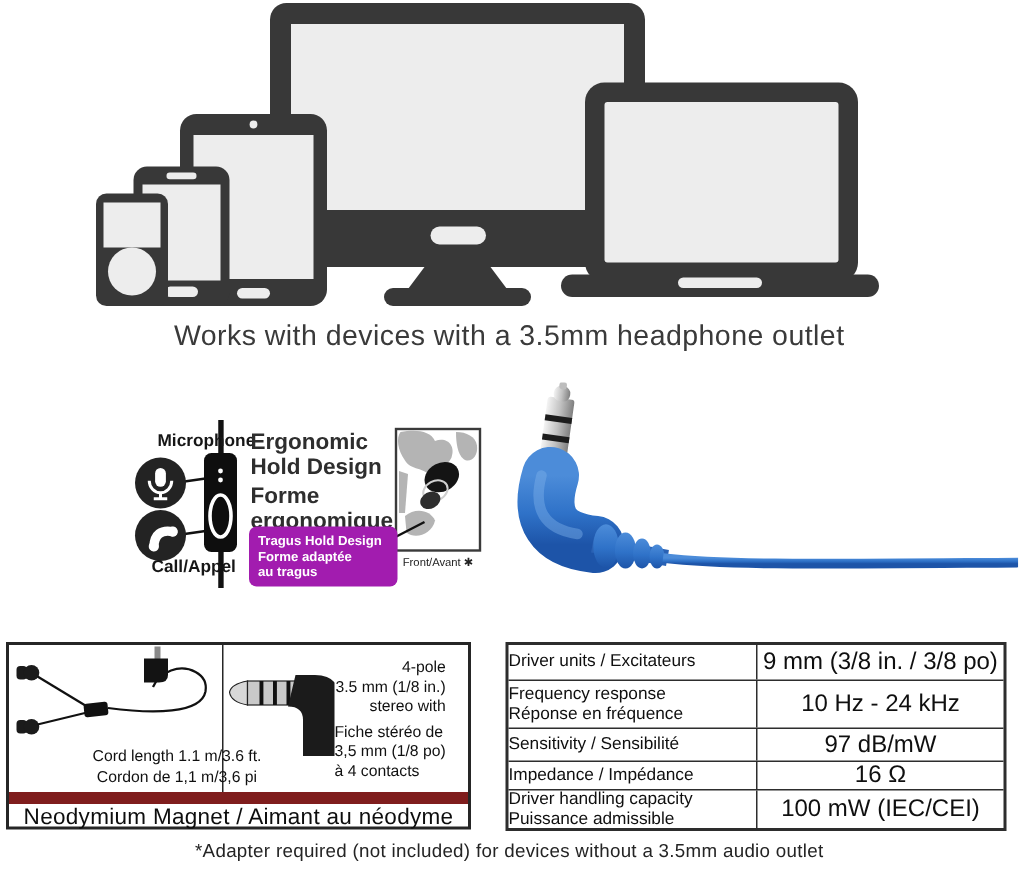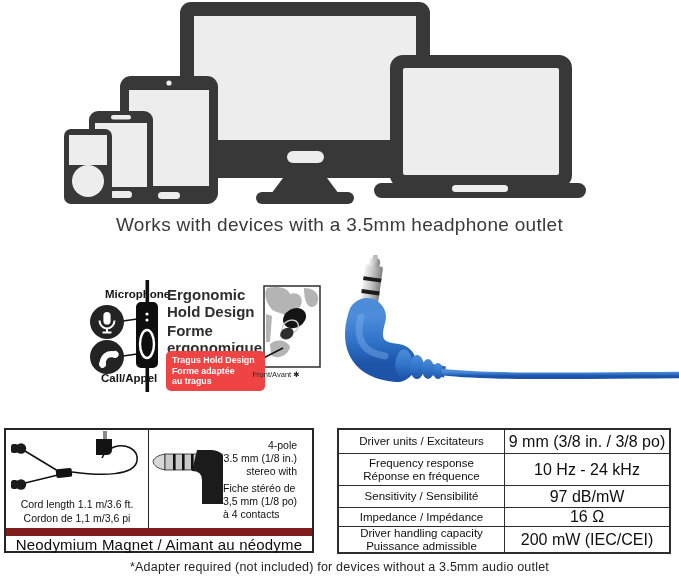--- a/index.html
+++ b/index.html
@@ -11,47 +11,47 @@
   
   .caption{
     left:0;top:214px;width:679px;text-align:center;
     font-size:19px;font-weight:400;letter-spacing:.3px;color:#3a3a3a;
   }
   
   .feature-wrap{left:70px;top:272px;width:260px;height:132px;}
   .lbl-bold-sm{font-size:11.5px;font-weight:bold;color:#161616;white-space:nowrap;margin-left:25px;}
   .ergo{font-size:15px;font-weight:bold;line-height:17px;color:#2e2e2e;white-space:nowrap;}
   .tragus-badge{
-    left:96px;top:79px;width:88px;background:#ef4444;color:#fff;border-radius:5px;
+    left:96px;top:79px;width:88px;background:#a21caf;color:#fff;border-radius:5px;
     padding:4px 5px 4px 6px;font-size:8.8px;font-weight:bold;line-height:10.6px;white-space:nowrap;
   }
-  .front-label{left:178px;top:98px;width:56px;text-align:center;font-size:7.5px;color:#222;white-space:nowrap;}
+  .front-label{left:194px;top:98px;width:56px;text-align:center;font-size:7.5px;color:#222;white-space:nowrap;}
   
   .info-box{
     left:4px;top:428px;width:310px;height:125px;border:2px solid #262626;background:#fff;
     display:grid;grid-template-rows:98px 1fr;box-sizing:border-box;
   }
   .info-top{display:grid;grid-template-columns:143px 1fr;}
   .info-cell-left{border-right:1.5px solid #262626;position:relative;}
   .info-cell-right{position:relative;}
   .cord-text{position:absolute;left:0;bottom:3px;width:100%;text-align:center;
-    font-size:10.5px;line-height:13.5px;color:#101010;}
+    font-size:10.5px;line-height:13.5px;color:#101010;padding-left:41px;}
   .plug-text{position:absolute;left:74px;top:9px;font-size:10.5px;line-height:13px;color:#101010;white-space:nowrap;}
   .plug-text .grp{margin-bottom:4px;text-align:right;}
   .magnet-row{border-top:8px solid #7f1d1d;display:flex;align-items:center;justify-content:center;
     font-size:15px;color:#0d0d0d;letter-spacing:.2px;}
   
   .spec-table{
     left:337px;top:428px;width:334px;height:126px;border:2px solid #2d2d2d;background:#fff;
     display:grid;grid-template-rows:23px 32px 22px 19px 1fr;box-sizing:border-box;
   }
   .spec-row{display:grid;grid-template-columns:166px 1fr;}
   .spec-row + .spec-row{border-top:1.5px solid #2d2d2d;}
   .spec-label{border-right:1.5px solid #2d2d2d;display:flex;flex-direction:column;
-    align-items:center;justify-content:center;font-size:11.5px;line-height:13px;color:#0f0f0f;}
+    justify-content:center;font-size:11.5px;line-height:13px;color:#0f0f0f;}
   .spec-value{display:flex;align-items:center;justify-content:center;font-size:16px;color:#0f0f0f;}
   
   .footnote{left:0;top:560px;width:679px;text-align:center;font-size:12.5px;
     letter-spacing:.2px;color:#242424;}
 </style>
 </head>
 <body>
 
 <div class="canvas">
 
@@ -282,19 +282,19 @@
         <div>Impedance / Impédance</div>
         <div></div>
       </div>
       <div class="spec-value">16 Ω</div>
     </div>
     <div class="spec-row">
       <div class="spec-label">
         <div>Driver handling capacity</div>
         <div>Puissance admissible</div>
       </div>
-      <div class="spec-value">200 mW (IEC/CEI)</div>
+      <div class="spec-value">100 mW (IEC/CEI)</div>
     </div>
   </div>
 
   <div class="abs footnote">*Adapter required (not included) for devices without a 3.5mm audio outlet</div>
 
 </div>
 
 </body></html>

